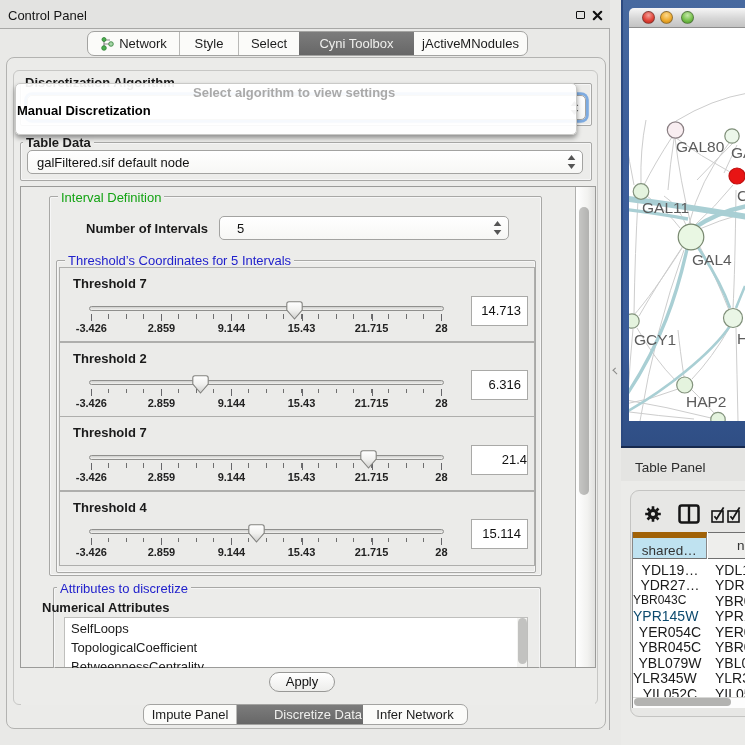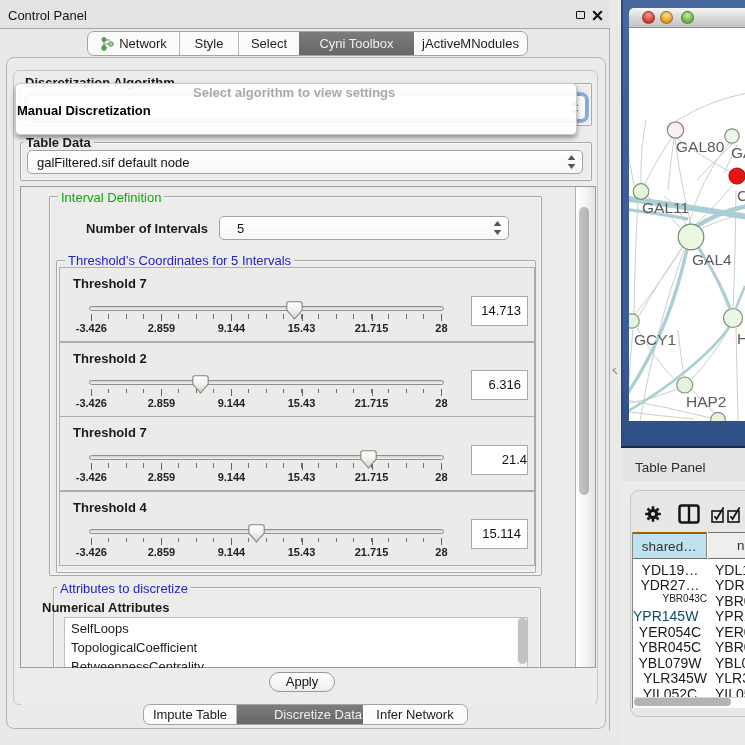--- a/index.html
+++ b/index.html
@@ -185,21 +185,21 @@
 <div class="abs b13" style="left:42px;top:600px;">Numerical Attributes</div>
 <div class="abs" style="left:64px;top:617px;width:464px;height:50px;background:#fff;border:1px solid #bfbfbd;border-bottom:none;"></div>
 <div class="abs r13" style="left:71px;top:621px;">SelfLoops</div>
 <div class="abs r13" style="left:71px;top:640px;">TopologicalCoefficient</div>
 <div class="abs r13" style="left:71px;top:659px;">BetweennessCentrality</div>
 <div class="abs" style="left:517px;top:618px;width:10px;height:49px;background:#f4f4f2;"></div>
 <div class="abs" style="left:517.5px;top:618px;width:9px;height:46px;background:#c2c2c0;border-radius:4.5px;"></div>
 <div class="abs" style="left:21px;top:668px;width:574px;height:37px;background:#ececea;"></div>
 <div class="abs" style="left:269px;top:672px;width:66px;height:20px;background:linear-gradient(#ffffff,#ededeb);border:1px solid #989896;border-radius:10px;font-size:13px;color:#111;text-align:center;line-height:18px;">Apply</div>
 <div class="abs" style="left:143px;top:704px;width:325px;height:21px;background:#fbfbf9;border:1px solid #a3a3a1;border-radius:7px;overflow:hidden;display:flex;font-size:13px;">
-<div style="width:93px;display:flex;align-items:center;justify-content:center;border-right:1px solid #b9b9b7;color:#1c1c1c;">Impute Table</div>
+<div style="width:93px;display:flex;align-items:center;justify-content:center;border-right:1px solid #b9b9b7;color:#1c1c1c;">Impute Panel</div>
 <div style="width:126px;display:flex;align-items:center;justify-content:center;background:linear-gradient(#7c7c7c,#676767);color:#efefed;padding-left:36px;">Discretize Data</div>
 <div style="flex:1;display:flex;align-items:center;justify-content:center;color:#1c1c1c;">Infer Network</div>
 </div>
 <div class="abs" style="left:614px;top:368px;width:4px;height:6px;border-left:1.5px solid #8a8a88;border-top:1.5px solid #8a8a88;transform:rotate(-45deg);"></div>
 <div class="abs" style="left:621px;top:0;width:124px;height:448px;background:linear-gradient(180deg,#47699f 0%,#3c5e9b 30%,#3a5c99 75%,#2f4e84 100%);"></div>
 <div class="abs" style="left:621px;top:0;width:2px;height:448px;background:#2c4a80;"></div>
 <div class="abs" style="left:621px;top:445.5px;width:124px;height:2.5px;background:#16294e;"></div>
 <div class="abs" style="left:629px;top:8px;width:116px;height:20px;background:linear-gradient(#f6f6f6,#d6d6d6 55%,#c3c3c3);border-bottom:1px solid #8e8e8e;border-top-left-radius:5px;"></div>
 <div class="abs" style="left:641.5px;top:11px;width:13px;height:13px;border-radius:50%;background:radial-gradient(circle at 50% 30%,#f2a19a 0%,#e2453a 55%,#ad2016 100%);border:0.5px solid rgba(60,60,60,0.5);"></div>
 <div class="abs" style="left:659.5px;top:11px;width:13px;height:13px;border-radius:50%;background:radial-gradient(circle at 50% 30%,#fad98f 0%,#efab2e 55%,#bb7e12 100%);border:0.5px solid rgba(60,60,60,0.5);"></div>
@@ -280,39 +280,39 @@
     </svg>
 <svg class="abs" style="left:711px;top:506px;" width="14" height="17" viewBox="0 0 14 17">
       <rect x="1" y="5" width="11" height="11" fill="none" stroke="#161616" stroke-width="1.6"></rect>
       <path d="M3.4 10.2 L5.6 13 L12.6 1.4" fill="none" stroke="#161616" stroke-width="1.8"></path>
     </svg>
 <svg class="abs" style="left:727px;top:506px;" width="14" height="17" viewBox="0 0 14 17">
       <rect x="1" y="5" width="11" height="11" fill="none" stroke="#161616" stroke-width="1.6"></rect>
       <path d="M3.4 10.2 L5.6 13 L12.6 1.4" fill="none" stroke="#161616" stroke-width="1.8"></path>
     </svg>
 <div class="abs" style="left:632px;top:532px;width:113px;height:176px;background:#fff;border-left:1px solid #888;"></div>
-<div class="abs" style="left:632.5px;top:532px;width:74.5px;height:26.5px;background:#bfe2f0;border-top:2px solid #a16207;border-bottom:1px solid #707070;border-right:1px solid #888;font-size:13.5px;color:#333;text-align:center;line-height:26px;">shared…</div>
+<div class="abs" style="left:632.5px;top:532px;width:74.5px;height:26.5px;background:#bfe2f0;border-top:6px solid #a16207;border-bottom:1px solid #707070;border-right:1px solid #888;font-size:13.5px;color:#333;text-align:center;line-height:26px;">shared…</div>
 <div class="abs" style="left:708px;top:532px;width:37px;height:26.5px;background:#eeeeec;border-top:1px solid #707070;border-bottom:1px solid #707070;font-size:13.5px;color:#333;line-height:26px;">
       <span style="position:absolute;left:29px;">na</span>
     </div>
 <div class="abs" style="left:633px;top:561.5px;width:74px;text-align:center;font-size:14px;color:#1a1a1a;">YDL19…</div>
 <div class="abs" style="left:715px;top:561.5px;width:30px;overflow:hidden;font-size:14px;color:#1a1a1a;white-space:nowrap;">YDL19</div>
 <div class="abs" style="left:633px;top:577.0px;width:74px;text-align:center;font-size:14px;color:#1a1a1a;">YDR27…</div>
 <div class="abs" style="left:715px;top:577.0px;width:30px;overflow:hidden;font-size:14px;color:#1a1a1a;white-space:nowrap;">YDR27</div>
-<div class="abs" style="left:633px;top:592.5px;width:74px;text-align:right;font-size:10px;color:#1a1a1a;">YBR043C</div>
+<div class="abs" style="left:633px;top:592.5px;width:74px;text-align:left;font-size:12px;color:#1a1a1a;">YBR043C</div>
 <div class="abs" style="left:715px;top:592.5px;width:30px;overflow:hidden;font-size:14px;color:#1a1a1a;white-space:nowrap;">YBR04</div>
 <div class="abs" style="left:633px;top:608.0px;width:74px;text-align:left;font-size:14px;color:#0c4a6e;">YPR145W</div>
 <div class="abs" style="left:715px;top:608.0px;width:30px;overflow:hidden;font-size:14px;color:#1a1a1a;white-space:nowrap;">YPR14</div>
 <div class="abs" style="left:633px;top:623.5px;width:74px;text-align:center;font-size:14px;color:#1a1a1a;">YER054C</div>
 <div class="abs" style="left:715px;top:623.5px;width:30px;overflow:hidden;font-size:14px;color:#1a1a1a;white-space:nowrap;">YER05</div>
 <div class="abs" style="left:633px;top:639.0px;width:74px;text-align:center;font-size:14px;color:#1a1a1a;">YBR045C</div>
 <div class="abs" style="left:715px;top:639.0px;width:30px;overflow:hidden;font-size:14px;color:#1a1a1a;white-space:nowrap;">YBR04</div>
 <div class="abs" style="left:633px;top:654.5px;width:74px;text-align:center;font-size:14px;color:#1a1a1a;">YBL079W</div>
 <div class="abs" style="left:715px;top:654.5px;width:30px;overflow:hidden;font-size:14px;color:#1a1a1a;white-space:nowrap;">YBL07</div>
-<div class="abs" style="left:633px;top:670.0px;width:74px;text-align:right;font-size:14px;color:#1a1a1a;">YLR345W</div>
+<div class="abs" style="left:633px;top:670.0px;width:74px;text-align:left;font-size:14px;color:#1a1a1a;">YLR345W</div>
 <div class="abs" style="left:715px;top:670.0px;width:30px;overflow:hidden;font-size:14px;color:#1a1a1a;white-space:nowrap;">YLR34</div>
 <div class="abs" style="left:633px;top:685.5px;width:74px;text-align:center;font-size:14px;color:#1a1a1a;">YIL052C</div>
 <div class="abs" style="left:715px;top:685.5px;width:30px;overflow:hidden;font-size:14px;color:#1a1a1a;white-space:nowrap;">YIL05</div>
 <div class="abs" style="left:633px;top:696.5px;width:112px;height:11px;background:#fdfdfd;border-top:1px solid #d8d8d6;"></div>
 <div class="abs" style="left:634px;top:698px;width:97px;height:8px;background:#b3b3b1;border-radius:4px;"></div>
 <div class="abs" style="left:15px;top:82.5px;width:562px;height:52.5px;background:rgba(255,255,255,0.93);border:1px solid #c9c9c7;border-radius:5px;box-shadow:0 3px 5px rgba(0,0,0,0.4);z-index:50;"></div>
 <div class="abs" style="left:193px;top:84.5px;font-size:13px;font-weight:bold;color:#a9a9a9;z-index:51;">Select algorithm to view settings</div>
 <div class="abs" style="left:17px;top:103px;font-size:13px;font-weight:bold;color:#000;z-index:51;">Manual Discretization</div>
 </div>
 </body></html>

